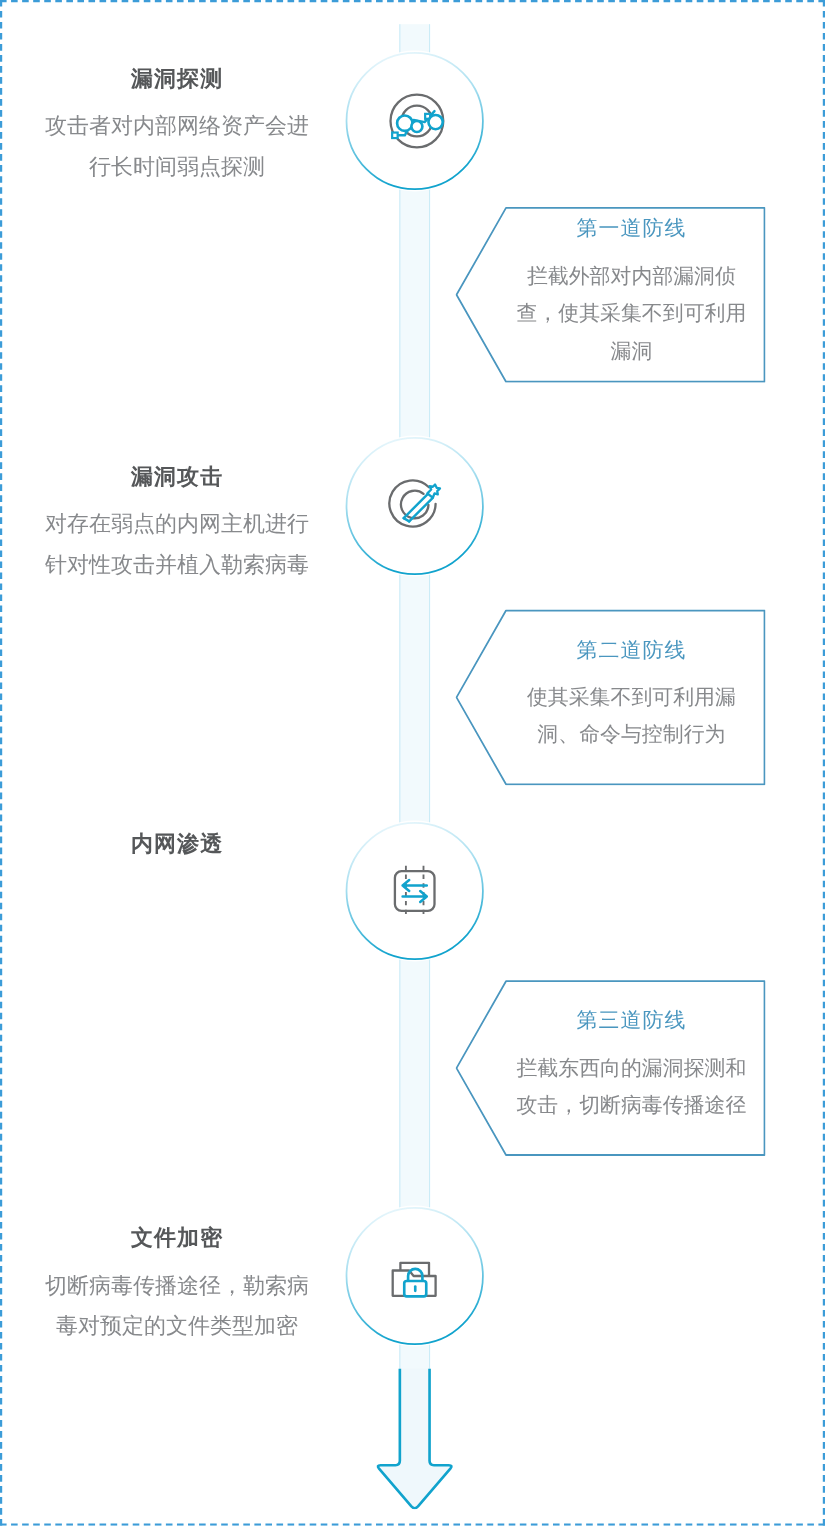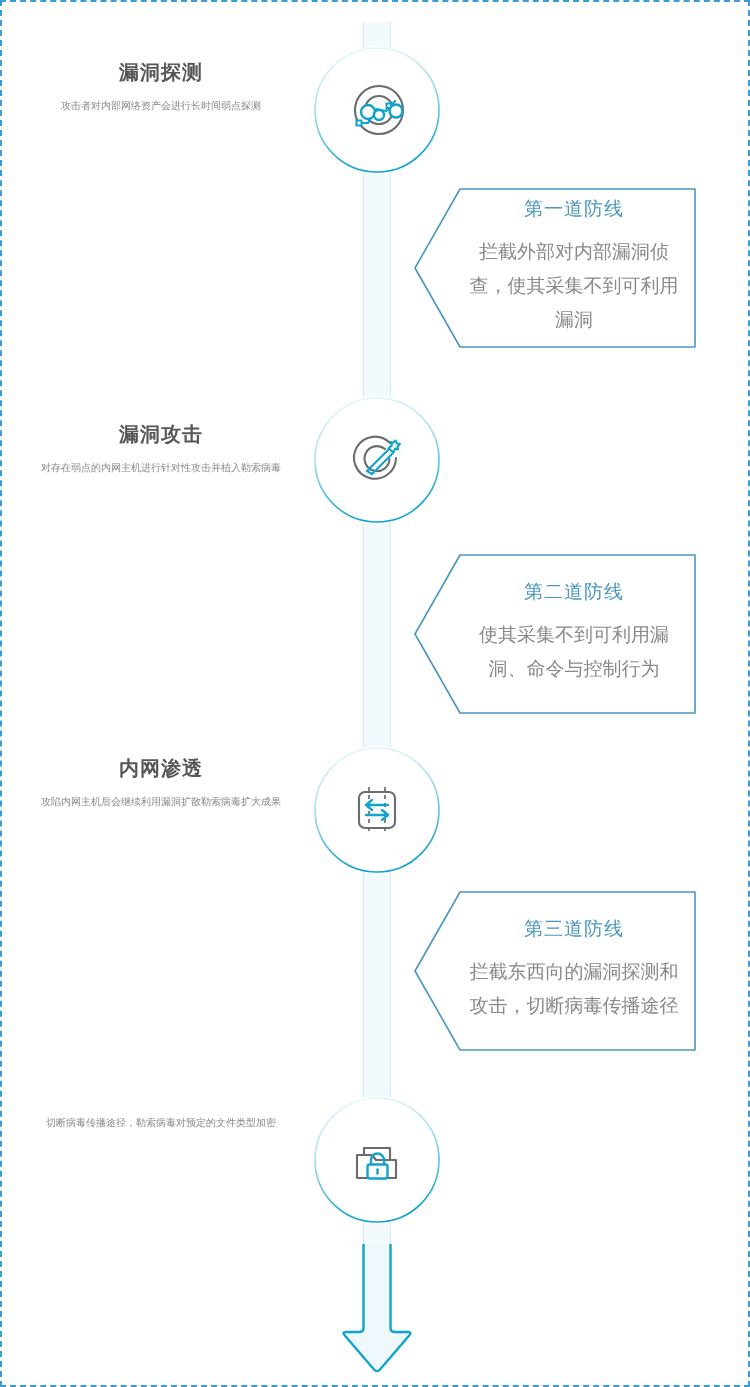--- a/index.html
+++ b/index.html
@@ -70,21 +70,21 @@
   }
   .step-title{
     font-size:20px;
     font-weight:bold;
     color:#555759;
     letter-spacing:1px;
     margin:0 0 13px 0;
     line-height:1.2;
   }
   .step-desc{
-    font-size:10px;
+    font-size:20px;
     color:#87898c;
     line-height:1.85;
     margin:0;
     padding:0 18px;
   }
 
   
   .callout{
     position:absolute;
     left:412px;
@@ -213,21 +213,20 @@
       <path d="M46 1 L281 1 L281 159 L46 159 L1 80 Z" fill="#ffffff" stroke="#4a96bf" stroke-width="1.6" stroke-linejoin="round"></path>
     </svg>
     <div class="copy">
       <p class="callout-title">第二道防线</p>
       <p class="callout-desc">使其采集不到可利用漏洞、命令与控制行为</p>
     </div>
   </div>
 
   <div class="step-text" style="top:754px;">
     <p class="step-title">内网渗透</p>
-    <p class="step-desc">攻陷内网主机后会继续利用漏洞扩散勒索病毒扩大成果</p>
   </div>
 
   <div class="node" style="left:311px;top:744px;">
     <div class="ring">
       <svg width="128" height="128" viewBox="0 0 128 128">
         <defs>
           <linearGradient id="ringGrad3" x1="0" y1="0" x2="0.25" y2="1">
             <stop offset="0%" stop-color="#f4fbfe"></stop>
             <stop offset="45%" stop-color="#a9dff0"></stop>
             <stop offset="100%" stop-color="#11a3cd"></stop>
@@ -251,20 +250,21 @@
     <svg class="shape" viewBox="0 0 282 160" preserveAspectRatio="none">
       <path d="M46 1 L281 1 L281 159 L46 159 L1 80 Z" fill="#ffffff" stroke="#4a96bf" stroke-width="1.6" stroke-linejoin="round"></path>
     </svg>
     <div class="copy">
       <p class="callout-title">第三道防线</p>
       <p class="callout-desc">拦截东西向的漏洞探测和攻击，切断病毒传播途径</p>
     </div>
   </div>
 
   <div class="step-text" style="top:1112px;">
+    <p class="step-title">文件加密</p>
     <p class="step-desc">切断病毒传播途径，勒索病毒对预定的文件类型加密</p>
   </div>
 
   <div class="node" style="left:311px;top:1094px;">
     <div class="ring">
       <svg width="128" height="128" viewBox="0 0 128 128">
         <defs>
           <linearGradient id="ringGrad4" x1="0" y1="0" x2="0.25" y2="1">
             <stop offset="0%" stop-color="#f4fbfe"></stop>
             <stop offset="45%" stop-color="#a9dff0"></stop>

